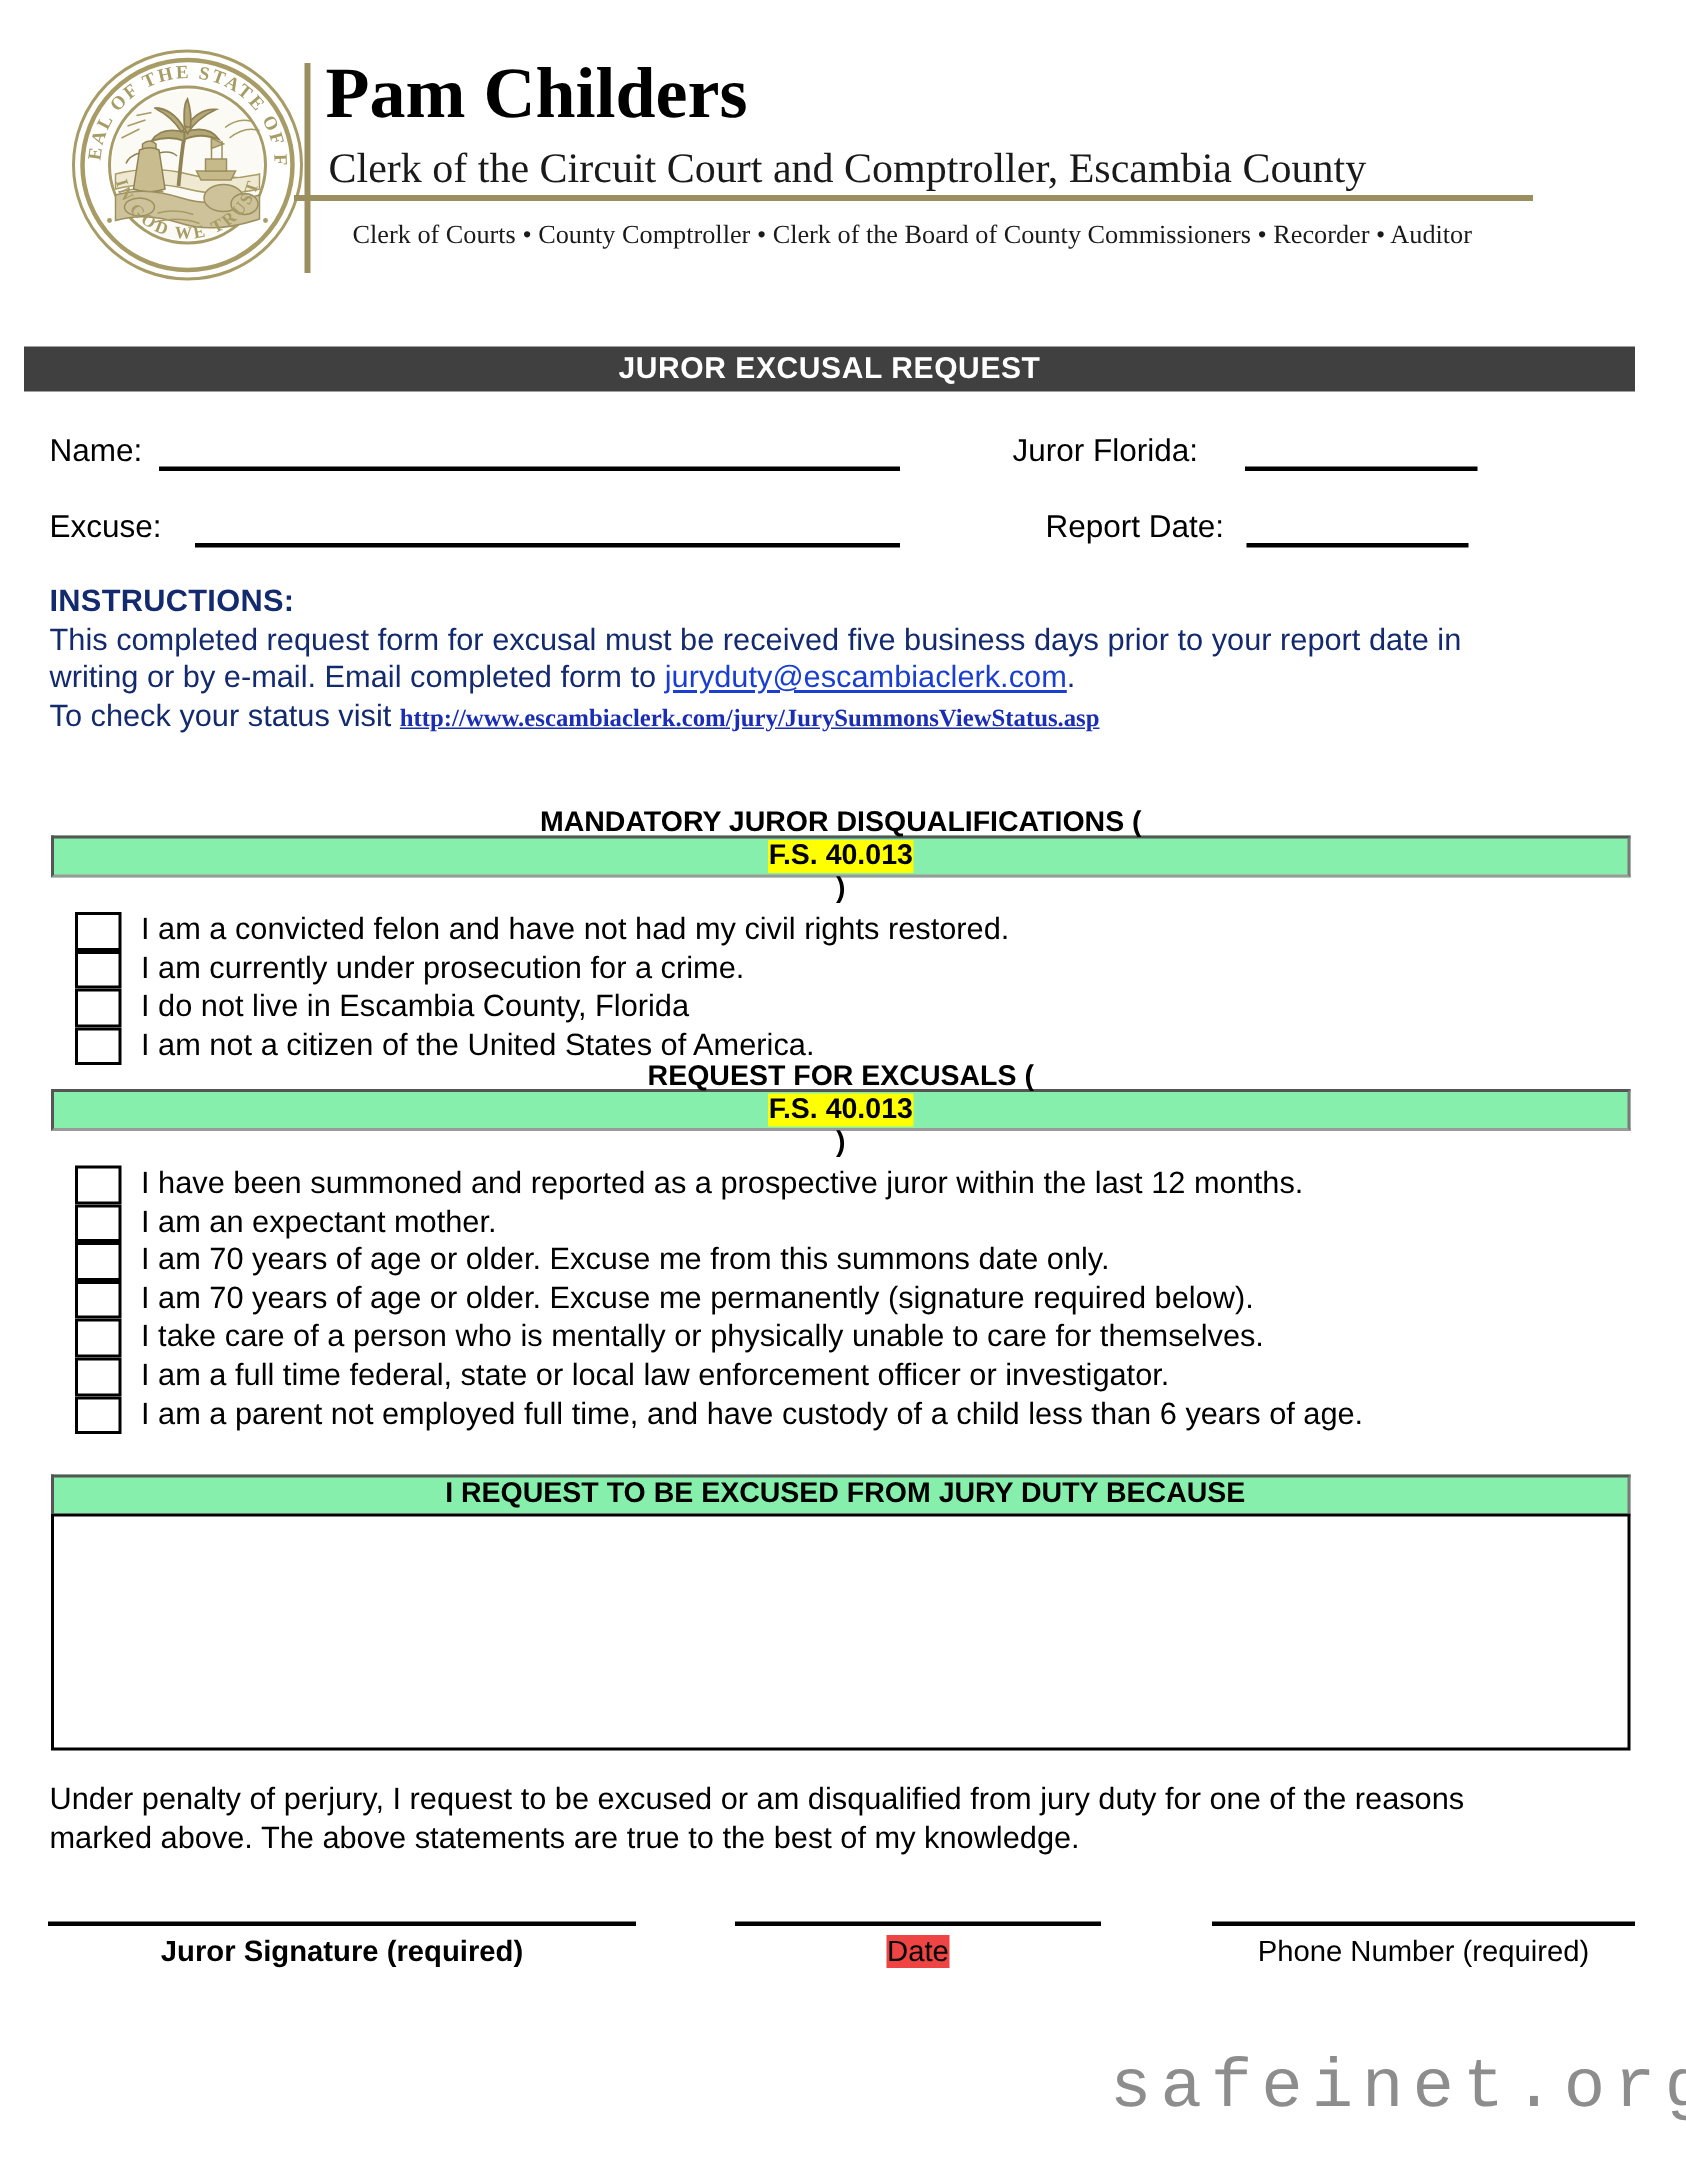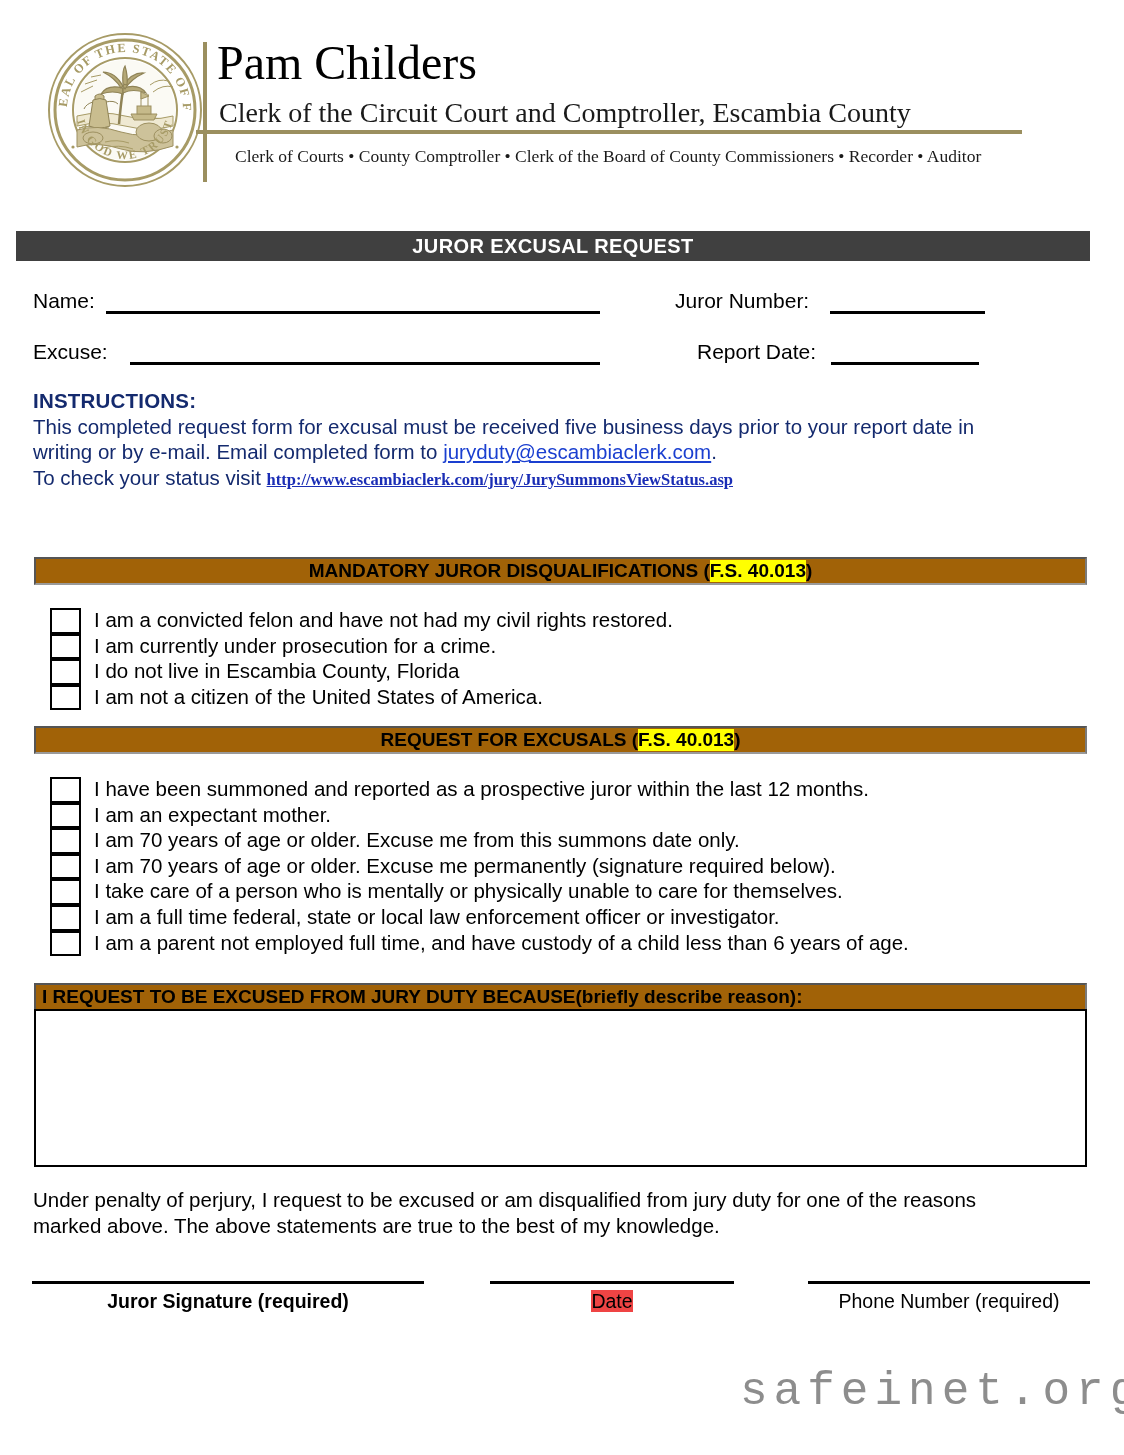--- a/index.html
+++ b/index.html
@@ -42,21 +42,21 @@
   #gold-hrule {
     position: absolute;
     left: 196px; top: 130px;
     width: 826px; height: 4px;
     background: #9b8f5f;
   }
   #name-line {
     position: absolute;
     left: 217px; top: 34px;
     font-family: "Liberation Serif", serif;
-    font-weight: normal;
+    font-weight: bold;
     font-size: 48px;
     line-height: 58px;
     letter-spacing: 0px;
     color: #000;
     white-space: nowrap;
   }
   #title-line {
     position: absolute;
     left: 219px; top: 96px;
     font-family: "Liberation Serif", serif;
@@ -128,31 +128,32 @@
     font-weight: bold;
     font-size: 16.5px;
   }
 
   
   .gray-bar {
     position: absolute;
     left: 34px;
     width: 1053px;
     height: 28px;
-    background: #a16207;
+    background: #86efac;
     border-top: 2px solid #555;
     border-left: 2px solid #555;
     border-right: 2px solid #7a7a7a;
     border-bottom: 2px solid #9a9a9a;
     box-sizing: border-box;
     font-weight: bold;
     font-size: 19px;
     display: flex;
     align-items: center;
     white-space: nowrap;
+    flex-direction: column;
   }
   .gray-bar.center { justify-content: center; }
   .gray-bar.left   { justify-content: flex-start; padding-left: 6px; }
   .hl { background: #ffff00; }
 
   
   .cb-list { position: absolute; left: 0; }
   .cb-row {
     position: relative;
     height: 25.6px;
@@ -296,21 +297,21 @@
     <div id="roles-line">Clerk of Courts • County Comptroller • Clerk of the Board of County Commissioners • Recorder • Auditor</div>
   </div>
 
   <div id="title-bar">
     <span>JUROR EXCUSAL REQUEST</span>
   </div>
 
   <div class="fld-label" style="left:33px; top:288px;">Name:</div>
   <div class="fld-rule" style="left:106px; top:311px; width:494px;"></div>
 
-  <div class="fld-label" style="left:675px; top:288px;">Juror Number:</div>
+  <div class="fld-label" style="left:675px; top:288px;">Juror Florida:</div>
   <div class="fld-rule" style="left:830px; top:311px; width:155px;"></div>
 
   <div class="fld-label" style="left:33px; top:339px;">Excuse:</div>
   <div class="fld-rule" style="left:130px; top:362px; width:470px;"></div>
 
   <div class="fld-label" style="left:697px; top:339px;">Report Date:</div>
   <div class="fld-rule" style="left:831px; top:362px; width:148px;"></div>
 
   <div id="instructions">
     <div class="head">INSTRUCTIONS:</div>

